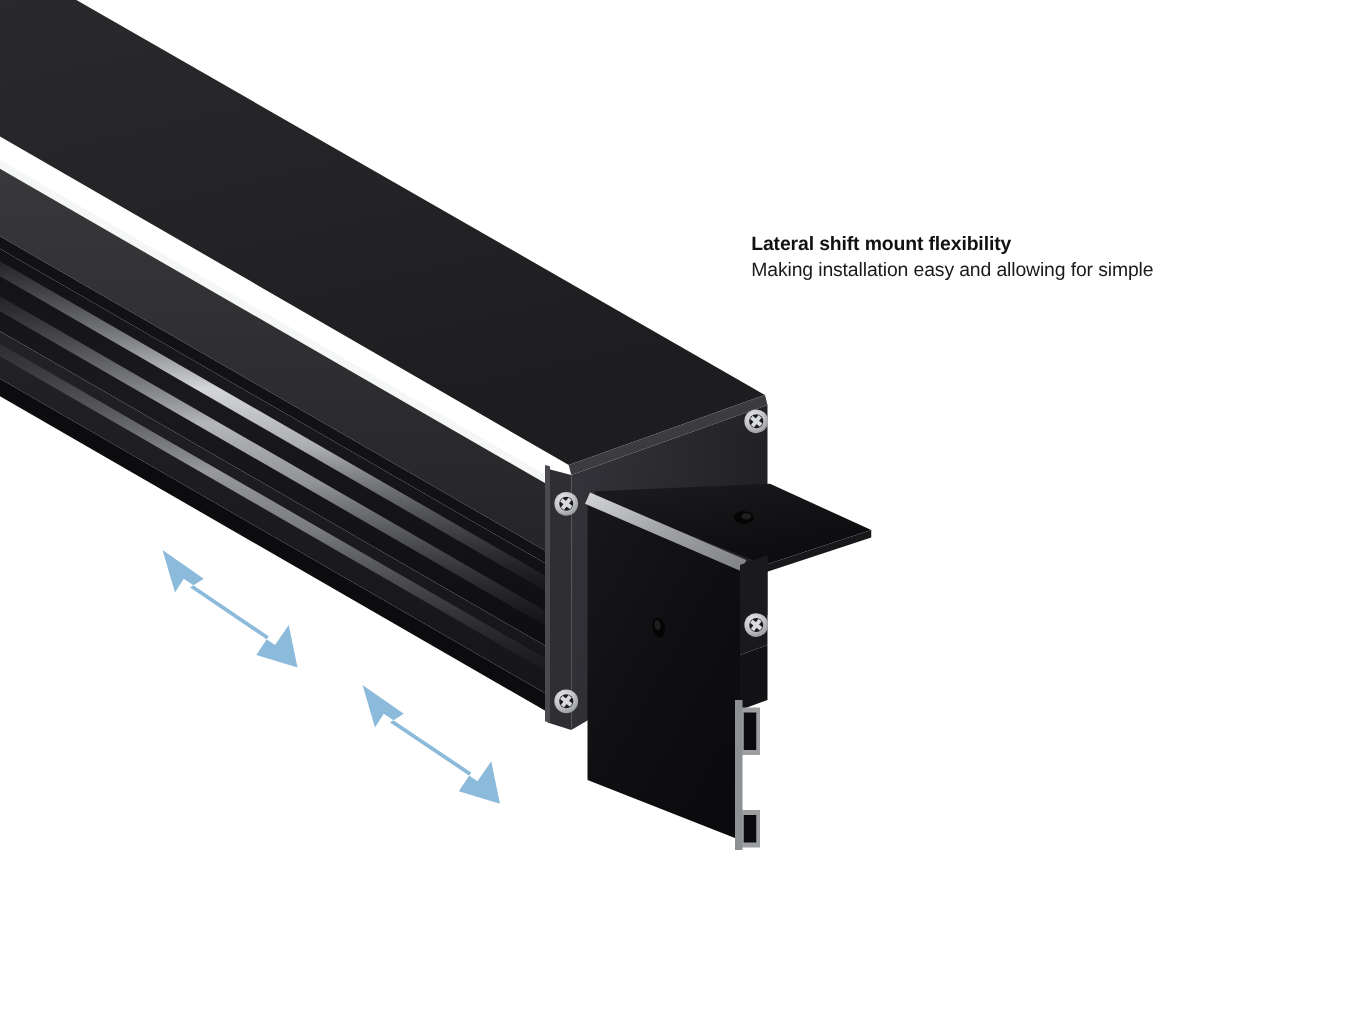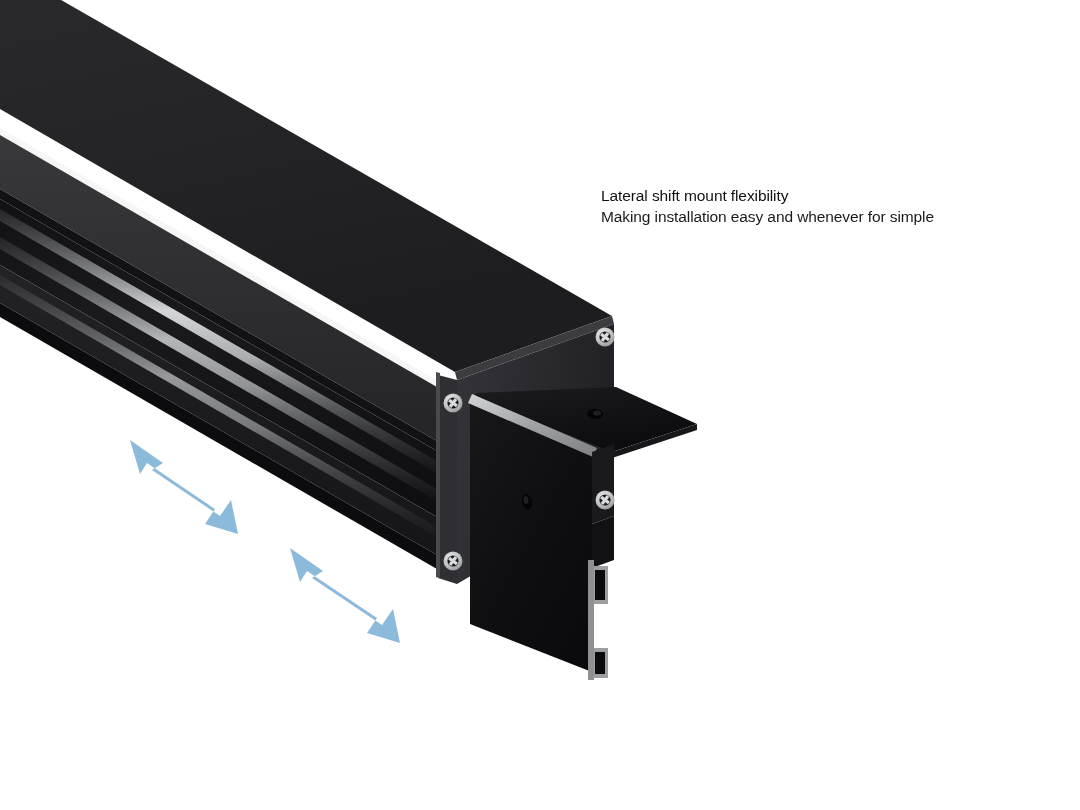--- a/index.html
+++ b/index.html
@@ -27,21 +27,21 @@
     display: block;
   }
   #callout {
     position: absolute;
     left: 601px;
     top: 186px;
     width: 370px;
   }
   #callout .headline {
     font-size: 15.5px;
-    font-weight: normal;
+    font-weight: bold;
     color: #111111;
     letter-spacing: -0.1px;
     line-height: 20px;
     margin: 0 0 1px 0;
   }
   #callout .body-line {
     font-size: 15.5px;
     font-weight: normal;
     color: #1a1a1a;
     letter-spacing: -0.1px;
@@ -218,16 +218,16 @@
     <g>
       <path d="M 130,440 L 163,463 L 152,470 L 220,516 L 231,500 L 238,534 L 205,524 L 215,509 L 147,463 L 140,474 Z" fill="#8cbadb"></path>
     </g>
     <g>
       <path d="M 290,548 L 323,571 L 312,578 L 382,625 L 393,609 L 400,643 L 367,633 L 377,618 L 307,571 L 300,582 Z" fill="#8cbadb"></path>
     </g>
   </svg>
 
   <div id="callout">
     <p class="headline">Lateral shift mount flexibility</p>
-    <p class="body-line">Making installation easy and whenever for simple</p>
+    <p class="body-line">Making installation easy and allowing for simple</p>
   </div>
 
 </div>
 
 </body></html>

